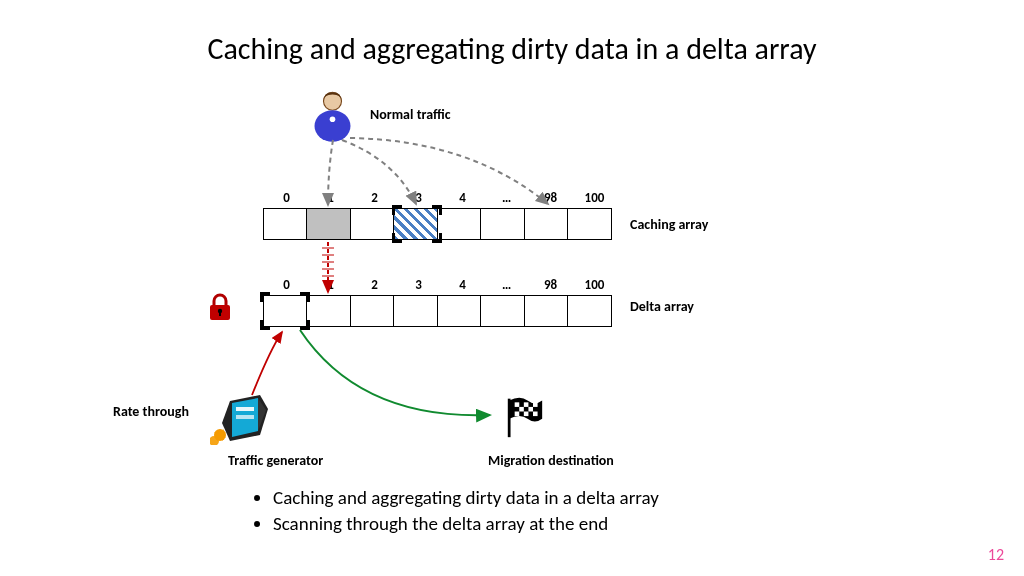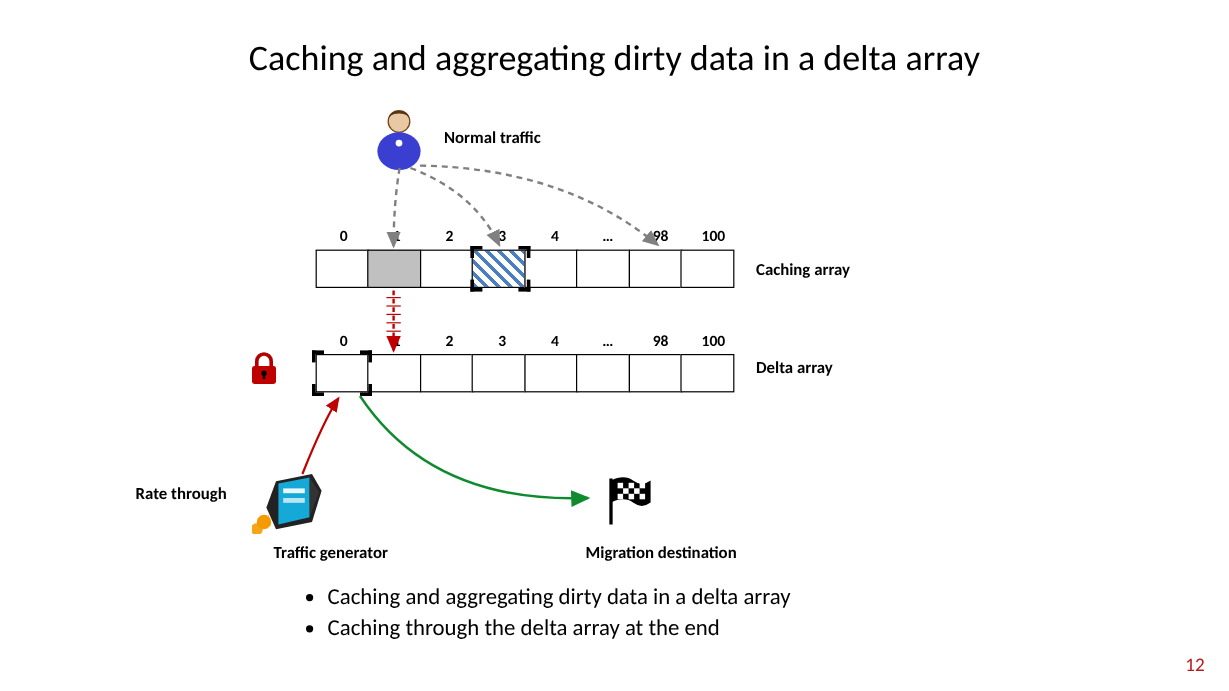--- a/index.html
+++ b/index.html
@@ -70,21 +70,21 @@
   }
   .br-tl { top:0; left:0; border-right:none; border-bottom:none; }
   .br-tr { top:0; right:0; border-left:none; border-bottom:none; }
   .br-bl { bottom:0; left:0; border-right:none; border-top:none; }
   .br-br { bottom:0; right:0; border-left:none; border-top:none; }
   .slidenum {
     position: absolute;
     right: 20px;
     bottom: 12px;
     font-size: 16px;
-    color: #b91c1c;
+    color: #ec4899;
   }
   .bullets {
     position: absolute;
     left: 255px;
     top: 485px;
     font-size: 19px;
     line-height: 1.35;
     color: #000;
   }
   .bullets li { list-style: disc; margin-left: 18px; }
@@ -250,16 +250,16 @@
 
     <path d="M252 395 Q270 350 282 332" stroke="#c00000" stroke-width="1.8" fill="none" marker-end="url(#arrRed)"></path>
 
     <path d="M300 330 Q360 420 490 415" stroke="#108a2f" stroke-width="2" fill="none" marker-end="url(#arrGreen)"></path>
   </svg>
 
 </div>
 
 <ul class="bullets">
   <li>Caching and aggregating dirty data in a delta array</li>
-  <li>Caching through the delta array at the end</li>
+  <li>Scanning through the delta array at the end</li>
 </ul>
 
 <div class="slidenum">12</div>
 
 </body></html>

